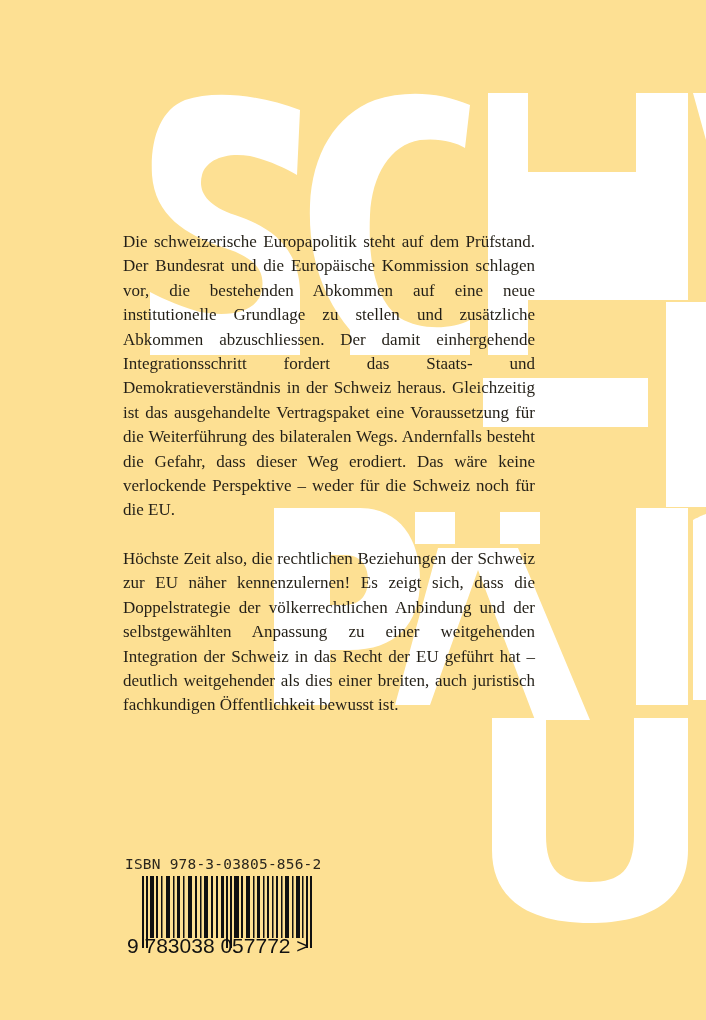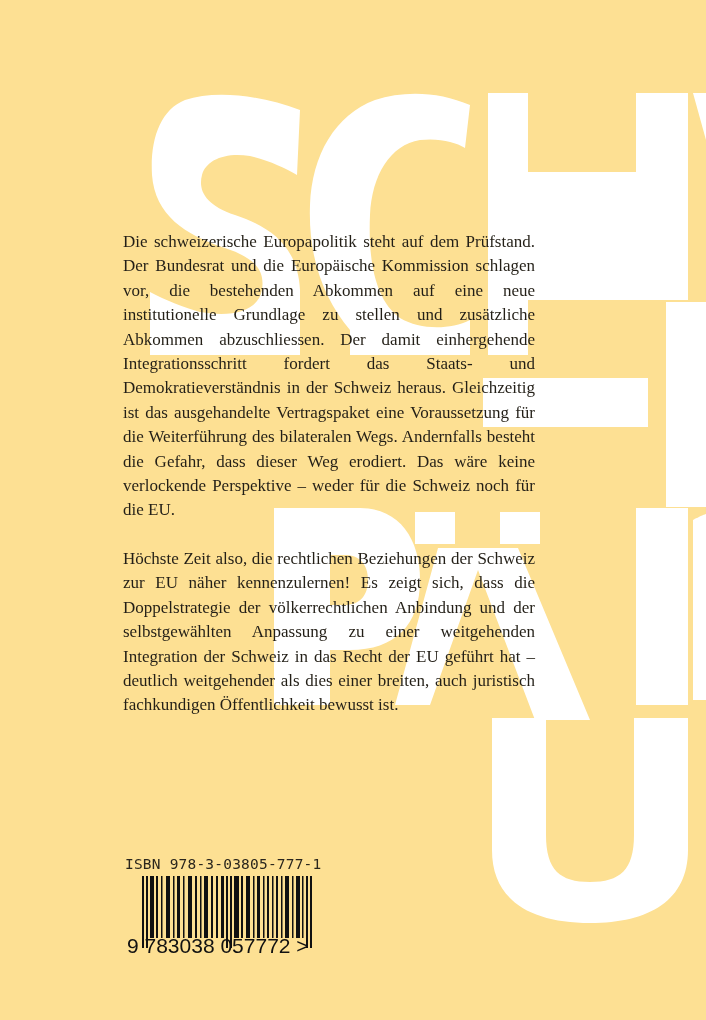--- a/index.html
+++ b/index.html
@@ -66,21 +66,21 @@
     </g>
   </svg>
 </div>
 
 <div class="blurb">
   <p>Die schweizerische Europapolitik steht auf dem Prüfstand. Der Bundesrat und die Europäische Kommission schlagen vor, die bestehenden Ab­kommen auf eine neue institutionelle Grundlage zu stellen und zusätzliche Abkommen abzuschliessen. Der damit einhergehende Integrationsschritt for­dert das Staats- und Demokratieverständnis in der Schweiz heraus. Gleichzeitig ist das ausgehandelte Vertragspaket eine Voraussetzung für die Weiter­führung des bilateralen Wegs. Andernfalls besteht die Gefahr, dass dieser Weg erodiert. Das wäre keine verlockende Perspektive – weder für die Schweiz noch für die EU.</p>
   <p>Höchste Zeit also, die rechtlichen Beziehungen der Schweiz zur EU näher kennenzulernen! Es zeigt sich, dass die Doppelstrategie der völkerrechtlichen Anbindung und der selbstgewählten Anpassung zu einer weitgehenden Integration der Schweiz in das Recht der EU geführt hat – deutlich weitgehender als dies einer breiten, auch juristisch fachkundigen Öffentlichkeit bewusst ist.</p>
 </div>
 
 <div class="isbn-block">
-  <div class="isbn-label">ISBN 978-3-03805-777-1</div>
+  <div class="isbn-label">ISBN 978-3-03805-856-2</div>
   <div class="barcode">
     <svg width="175" height="72" viewBox="0 0 175 72">
       <g fill="#111">
         <rect x="0" y="0" width="2" height="72"></rect>
           <rect x="4" y="0" width="2" height="72"></rect>
         <rect x="8" y="0" width="4" height="62"></rect>
           <rect x="14" y="0" width="2" height="62"></rect>
         <rect x="19" y="0" width="1.5" height="62"></rect>
           <rect x="24" y="0" width="4" height="62"></rect>
         <rect x="31" y="0" width="1.5" height="62"></rect>

